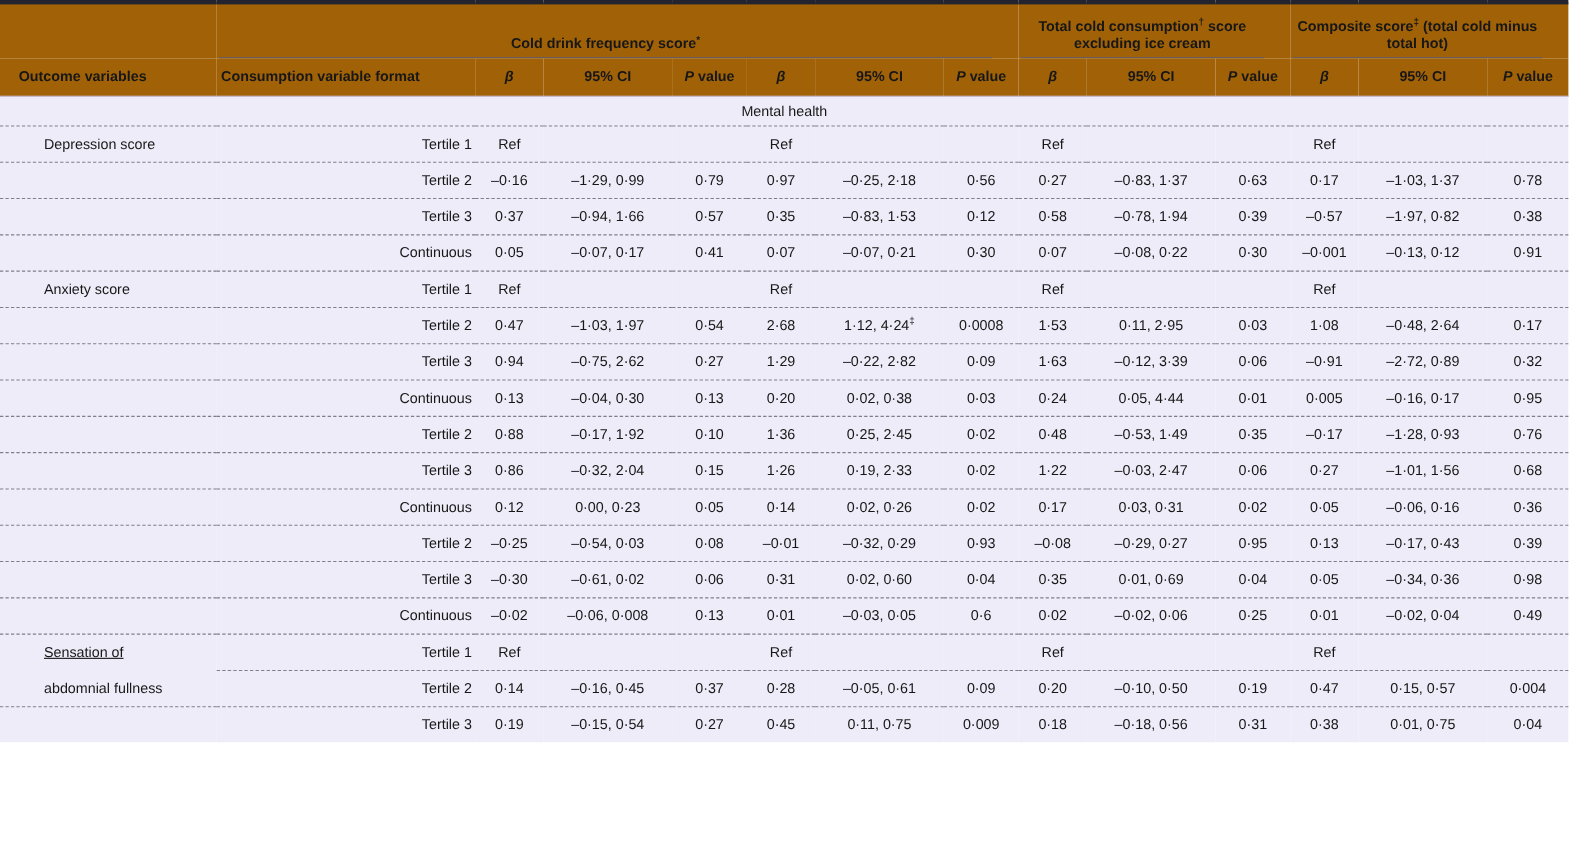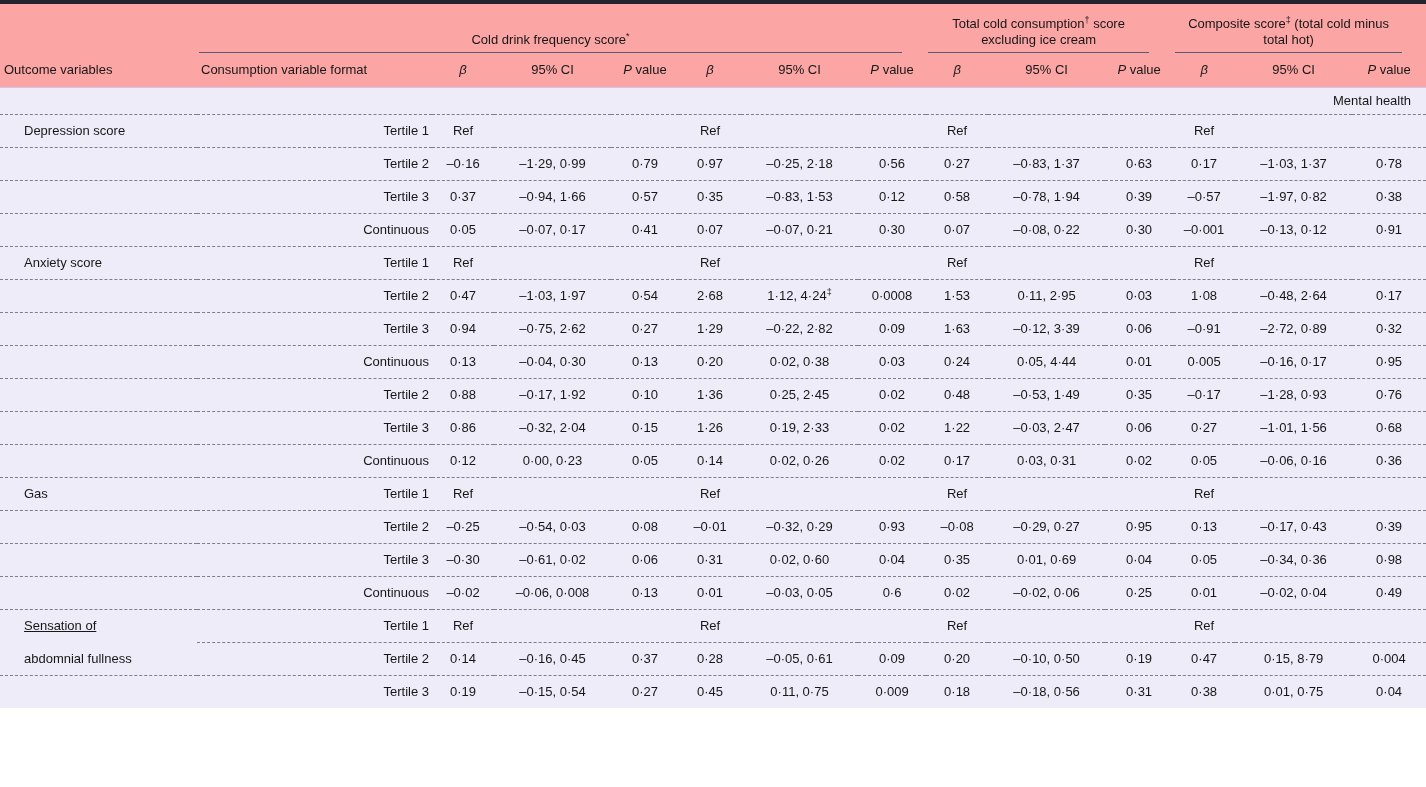--- a/index.html
+++ b/index.html
@@ -4,40 +4,40 @@
 <style>
   * { box-sizing: border-box; }
   html,body { margin:0; padding:0; background:#ffffff; }
   body { font-family:"Liberation Sans", sans-serif; color:#171717; }
   .page { width:1426px; }
 
   table { border-collapse:collapse; width:1426px; table-layout:fixed;
           border-top:4px solid #242430; font-size:13px; }
 
   
-  thead th { background:#fca5a5; font-weight:normal; padding:0; vertical-align:bottom;
+  thead th { background:#a16207; font-weight:bold; padding:0; vertical-align:bottom;
              font-size:13px; }
   thead tr.h1 th { padding-top:10px; }
   .rule1 { text-align:center; padding:2px 4px 4px 4px; margin:0 24px 0 2px;
            border-bottom:1px solid #5b5a74; line-height:16px; }
   .rule2 { text-align:center; padding:6px 4px 5px 4px; margin:0 22px 0 4px;
            border-bottom:2px solid #1c1c28; line-height:15px; }
   thead tr.h3 th { padding:9px 2px 10px 2px; text-align:center; vertical-align:middle;
                    border-bottom:1px solid #c9c6e6; }
   thead tr.h3 th.lft { text-align:left; }
-  thead tr.h3 th.outcome-h { padding-left:4px; }
+  thead tr.h3 th.outcome-h { padding-left:17px; }
   thead tr.h3 th.format-h  { padding-left:4px; }
   sup { font-size:9px; line-height:0; }
   i { font-style:italic; }
 
   
   tbody td { background:#edecf8; border-bottom:1px dashed #7d7d8c;
              padding:9px 3px 9px 3px; text-align:center; line-height:14px; }
-  tbody td.section { text-align:right; padding:6px 15px 6px 15px; }
-  tbody td.outcome { text-align:left; padding-left:24px; }
+  tbody td.section { text-align:center; padding:6px 15px 6px 15px; }
+  tbody td.outcome { text-align:left; padding-left:40px; }
   tbody td.format  { text-align:right; padding-left:4px; }
   tbody td.no-dash { border-bottom:1px dashed transparent;text-decoration:underline; }
   tbody tr:last-child td { border-bottom:none; }
 </style>
 </head>
 <body>
 
 <div class="page">
   <table>
     <colgroup>
@@ -260,36 +260,20 @@
           <td class="ci">0·02, 0·26</td>
           <td class="p">0·02</td>
           <td class="beta">0·17</td>
           <td class="ci">0·03, 0·31</td>
           <td class="p">0·02</td>
           <td class="beta">0·05</td>
           <td class="ci">–0·06, 0·16</td>
           <td class="p">0·36</td>
         </tr>
         <tr class="data-row">
-          <td class="outcome">Gas</td>
-          <td class="format">Tertile 1</td>
-          <td class="beta">Ref</td>
-          <td class="ci"></td>
-          <td class="p"></td>
-          <td class="beta">Ref</td>
-          <td class="ci"></td>
-          <td class="p"></td>
-          <td class="beta">Ref</td>
-          <td class="ci"></td>
-          <td class="p"></td>
-          <td class="beta">Ref</td>
-          <td class="ci"></td>
-          <td class="p"></td>
-        </tr>
-        <tr class="data-row">
           <td class="outcome"></td>
           <td class="format">Tertile 2</td>
           <td class="beta">–0·25</td>
           <td class="ci">–0·54, 0·03</td>
           <td class="p">0·08</td>
           <td class="beta">–0·01</td>
           <td class="ci">–0·32, 0·29</td>
           <td class="p">0·93</td>
           <td class="beta">–0·08</td>
           <td class="ci">–0·29, 0·27</td>
@@ -352,21 +336,21 @@
           <td class="beta">0·14</td>
           <td class="ci">–0·16, 0·45</td>
           <td class="p">0·37</td>
           <td class="beta">0·28</td>
           <td class="ci">–0·05, 0·61</td>
           <td class="p">0·09</td>
           <td class="beta">0·20</td>
           <td class="ci">–0·10, 0·50</td>
           <td class="p">0·19</td>
           <td class="beta">0·47</td>
-          <td class="ci">0·15, 8·79</td>
+          <td class="ci">0·15, 0·57</td>
           <td class="p">0·004</td>
         </tr>
         <tr class="data-row">
           <td class="outcome"></td>
           <td class="format">Tertile 3</td>
           <td class="beta">0·19</td>
           <td class="ci">–0·15, 0·54</td>
           <td class="p">0·27</td>
           <td class="beta">0·45</td>
           <td class="ci">0·11, 0·75</td>

